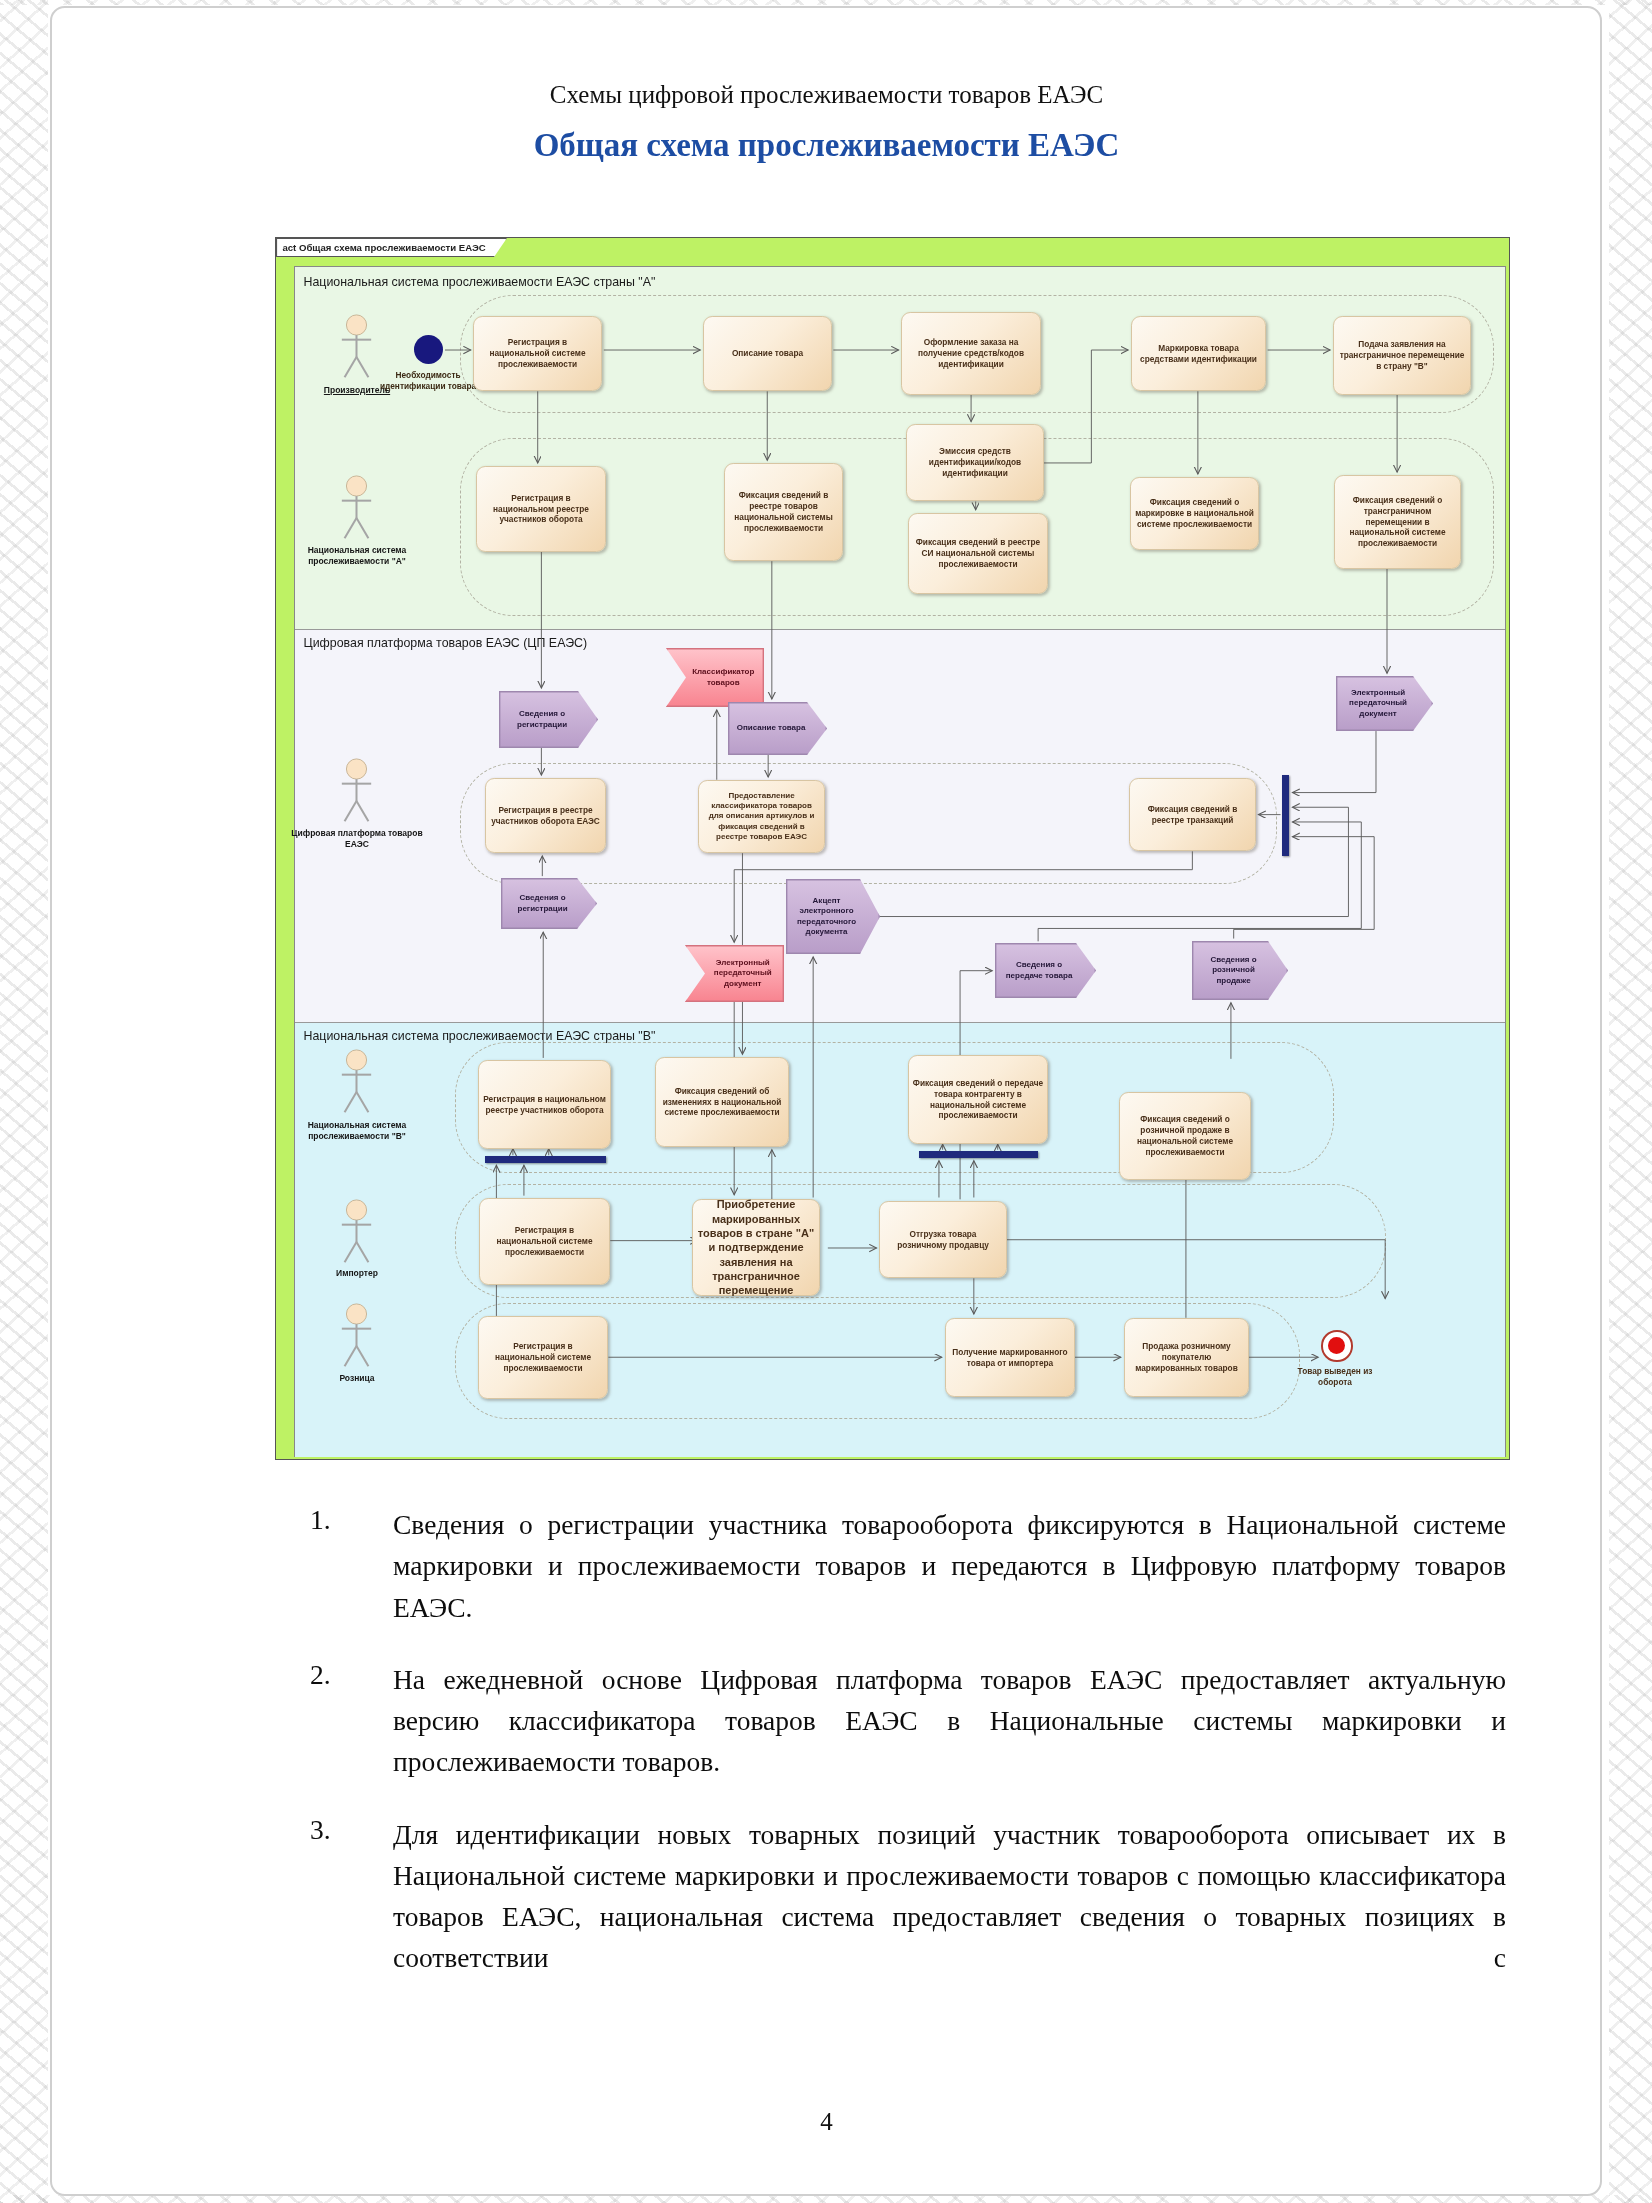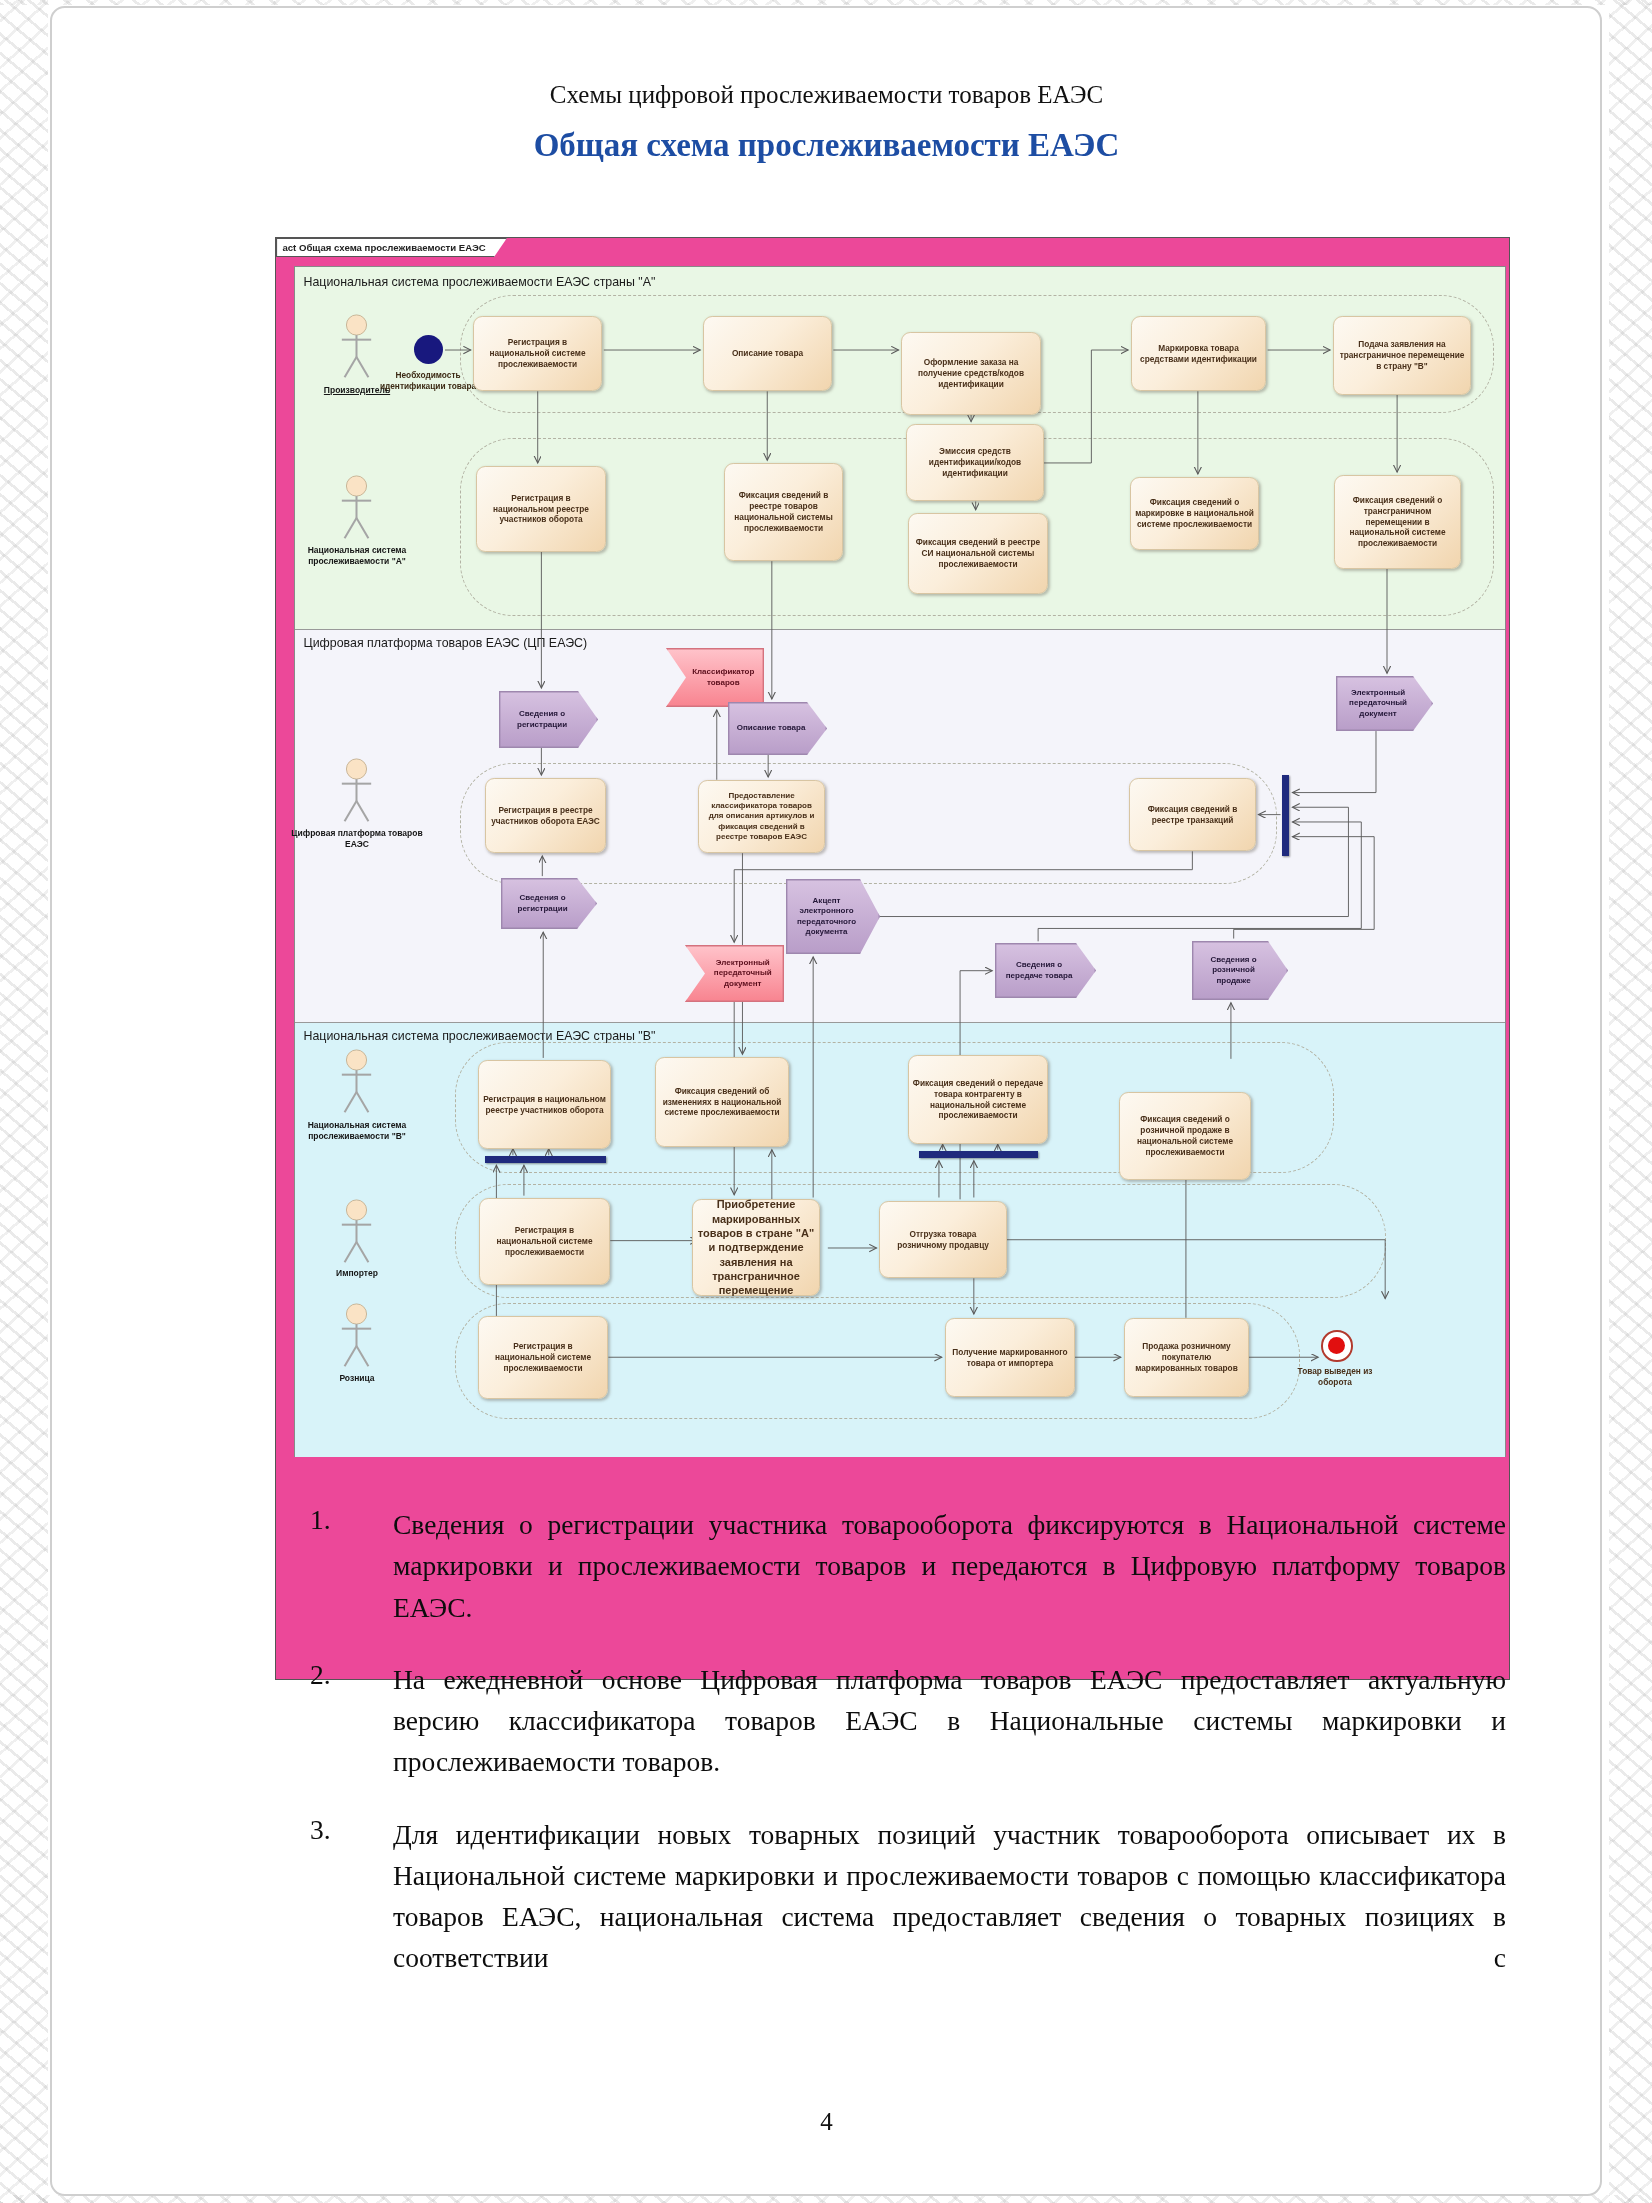--- a/index.html
+++ b/index.html
@@ -9,22 +9,22 @@
   .edge{position:absolute;background:
     repeating-linear-gradient(40deg, rgba(150,150,150,.20) 0 2.8px, transparent 2.8px 14.7px),
     repeating-linear-gradient(-42deg, rgba(150,150,150,.15) 0 2.8px, transparent 2.8px 17.4px);}
   .page-frame{position:absolute;left:50px;top:5.5px;width:1548px;height:2186px;
     background:#fff;border:2.8px solid #cfcfcf;border-radius:14.7px;}
   .doc-header{position:absolute;left:0;top:81px;width:1653px;text-align:center;
     font-family:"Liberation Serif",serif;font-size:25px;color:#111;}
   .doc-title{position:absolute;left:0;top:127px;width:1653px;text-align:center;
     font-family:"Liberation Serif",serif;font-size:33px;font-weight:bold;color:#1d4da3;}
   
-  .frame{position:absolute;left:275px;top:237px;width:1235px;height:1443px;
-    border:1.4px solid #555;background:#ec4899;box-sizing:border-box;}
+  .frame{position:absolute;left:275px;top:237px;width:1235px;height:1223px;
+    border:1.4px solid #555;background:#bef264;box-sizing:border-box;}
   .frame-tab{position:absolute;left:0;top:0;width:231px;height:19px;background:#fff;
     clip-path:polygon(0 0,100% 0,calc(100% - 13px) 100%,0 100%);
     box-shadow:inset 0 0 0 1.1px #555;font-size:9.6px;font-weight:bold;color:#222;
     line-height:19px;padding-left:6.4px;box-sizing:border-box;}
   .lanes{position:absolute;left:18.4px;top:27.5px;width:1212px;height:1191px;
     border:0.9px solid #888;box-sizing:border-box;}
   .lane{position:absolute;left:0;width:1210px;box-sizing:border-box;}
   .lanehead{position:absolute;font-size:12.4px;color:#1a1a1a;}
   .part{position:absolute;border:1.3px dashed #b3b3a4;border-radius:53px;}
   .act{position:absolute;box-sizing:border-box;border-radius:9.2px;
@@ -212,21 +212,21 @@
       <span></span>
     </div>
   <div class="evt-label" style="left:1013px;top:1128px;width:92px;color:#49301a;">Товар выведен из оборота</div>
 
   <div class="act" style="left:197px;top:78px;width:129px;height:75px;">
       <span>Регистрация в национальной системе прослеживаемости</span>
     </div>
   <div class="act" style="left:427px;top:78px;width:129px;height:75px;">
       <span>Описание товара</span>
     </div>
-  <div class="act" style="left:625px;top:74px;width:140px;height:83px;margin-top:20px;">
+  <div class="act" style="left:625px;top:74px;width:140px;height:83px;">
       <span>Оформление заказа на получение средств/кодов идентификации</span>
     </div>
   <div class="act" style="left:855px;top:78px;width:135px;height:75px;">
       <span>Маркировка товара средствами идентификации</span>
     </div>
   <div class="act" style="left:1057px;top:78px;width:138px;height:79px;">
       <span>Подача заявления на трансграничное перемещение в страну "В"</span>
     </div>
   <div class="act" style="left:200px;top:228px;width:130px;height:86px;">
       <span>Регистрация в национальном реестре участников оборота</span>

